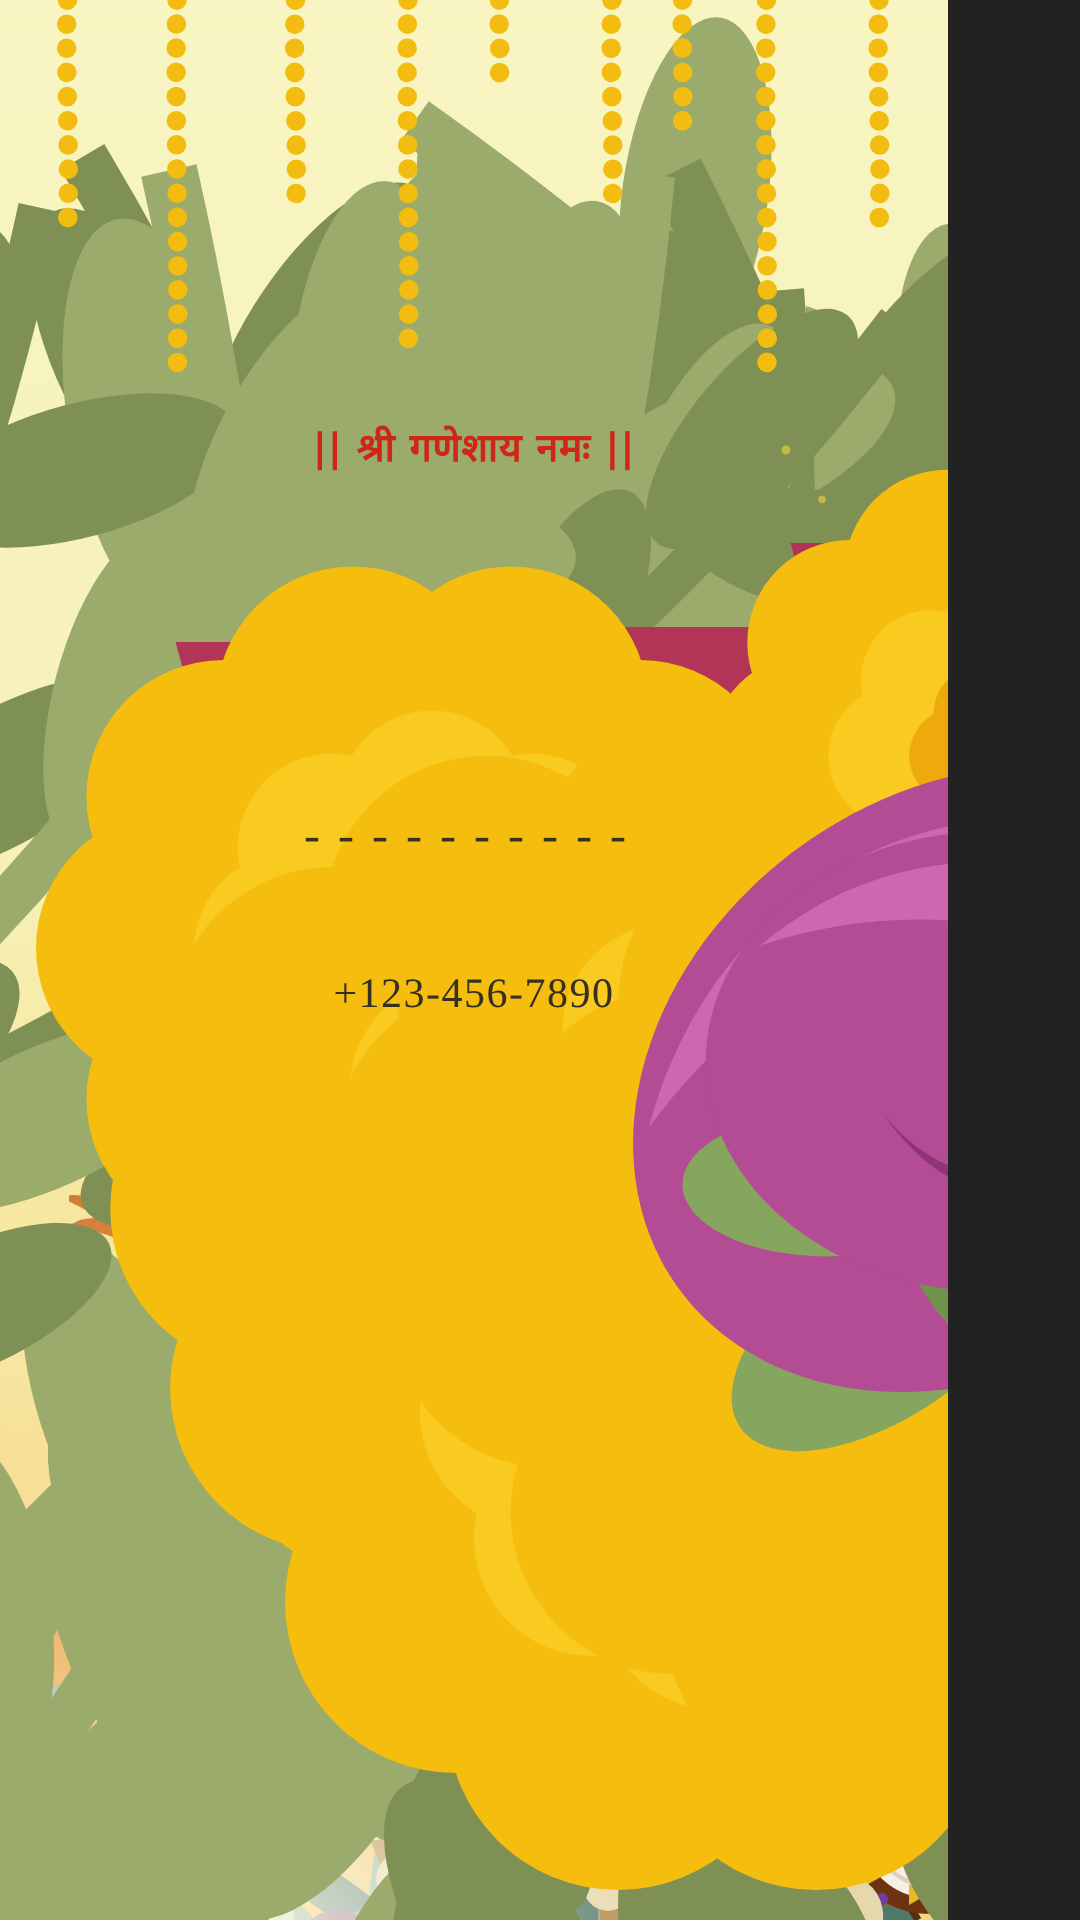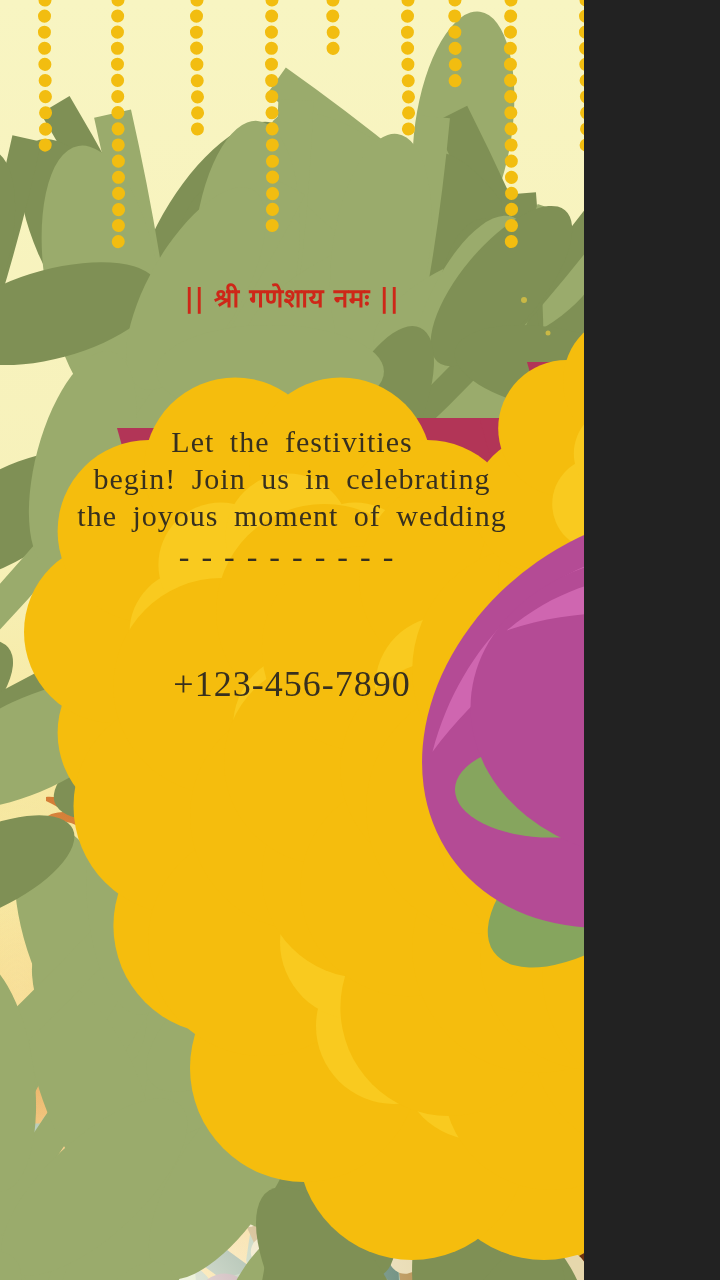--- a/index.html
+++ b/index.html
@@ -1,25 +1,25 @@
 <!DOCTYPE html>
 <html style="--accent-red: #ce2718; --ink: #37301f; --bg-top: #f8f5c1; --bg-bottom: #f2c445; --marigold-yellow: #f2bd10; --leaf-green: #8a9a5f; --rose-pink: #b44b95; --umbrella-green: #74a03c; --umbrella-blue: #2c70b6; --umbrella-pink: #d6205c; --silhouette-orange: #d4772b; --palm-teal: #51796a; --drum-brown: #aa5a1c; --dome-tan: #ecd9a6;"><head>
 <meta charset="utf-8">
 <style>
   html,body{margin:0;padding:0;background:#222;}
-  .canvas{position:relative;width:584px;height:1280px;overflow:hidden;
+  .canvas{position:relative;width:632px;height:1280px;overflow:hidden;
           font-family:"Liberation Serif","DejaVu Serif",serif;}
   .art{position:absolute;left:0;top:0;}
   .txt{position:absolute;left:0;right:0;text-align:center;color:var(--ink,#37301f);z-index:5;}
   .blessing{top:279px;font-size:26px;font-weight:700;letter-spacing:.5px;
             color:var(--accent-red,#ce2718);font-family:"DejaVu Sans","Liberation Sans",sans-serif;}
   .message{top:423px;font-size:30px;line-height:37px;word-spacing:7px;letter-spacing:1px;white-space:pre-line;}
   .divider{top:538px;font-size:32px;letter-spacing:12px;}
   .rsvp{top:616px;font-size:26px;letter-spacing:1px;}
-  .phone{top:663px;font-size:36px;letter-spacing:1px;}
+  .phone{top:647px;font-size:28px;letter-spacing:1px;}
   .umb-green{color:var(--umbrella-green,#74a03c);}
   .umb-blue{color:var(--umbrella-blue,#2c70b6);}
   .umb-pink{color:var(--umbrella-pink,#d6205c);}
   .v1{color:#7f9055}.v2{color:#9aab6c}
   .f-dark{color:#51796a}.f-mid{color:#7d9e8a}.f-pale{color:#abc6ae}
   .f-sage{color:#93b29a}.f-lime{color:#b9d3a2}.f-red{color:#8e2e20}
   .pom{stroke:var(--marigold-yellow,#f2bd10);stroke-width:13;stroke-dasharray:0.1 16;stroke-linecap:round;fill:none;}
 </style>
 </head>
 <body>
@@ -390,19 +390,16 @@
       <use href="#rose" transform="translate(389,108) rotate(-30)"></use>
       <use href="#rose" transform="translate(567,128) rotate(20) scale(0.8)"></use>
       <use href="#rose" transform="translate(714,12) rotate(180) scale(0.9)"></use>
     </g>
     <circle cx="524" cy="300" r="3" fill="#e8c93f" opacity="0.7"></circle>
     <circle cx="548" cy="333" r="2.5" fill="#e8c93f" opacity="0.7"></circle>
   </g>
 </svg>
 
 <div class="txt blessing">|| श्री गणेशाय नमः ||</div>
-<div class="txt message">Let the festivities
-begin! Join us in celebrating
-the joyous moment of wedding</div>
 <div class="txt divider">----------</div>
 <div class="txt phone">+123-456-7890</div>
 
 </div>
 
 </body></html>

